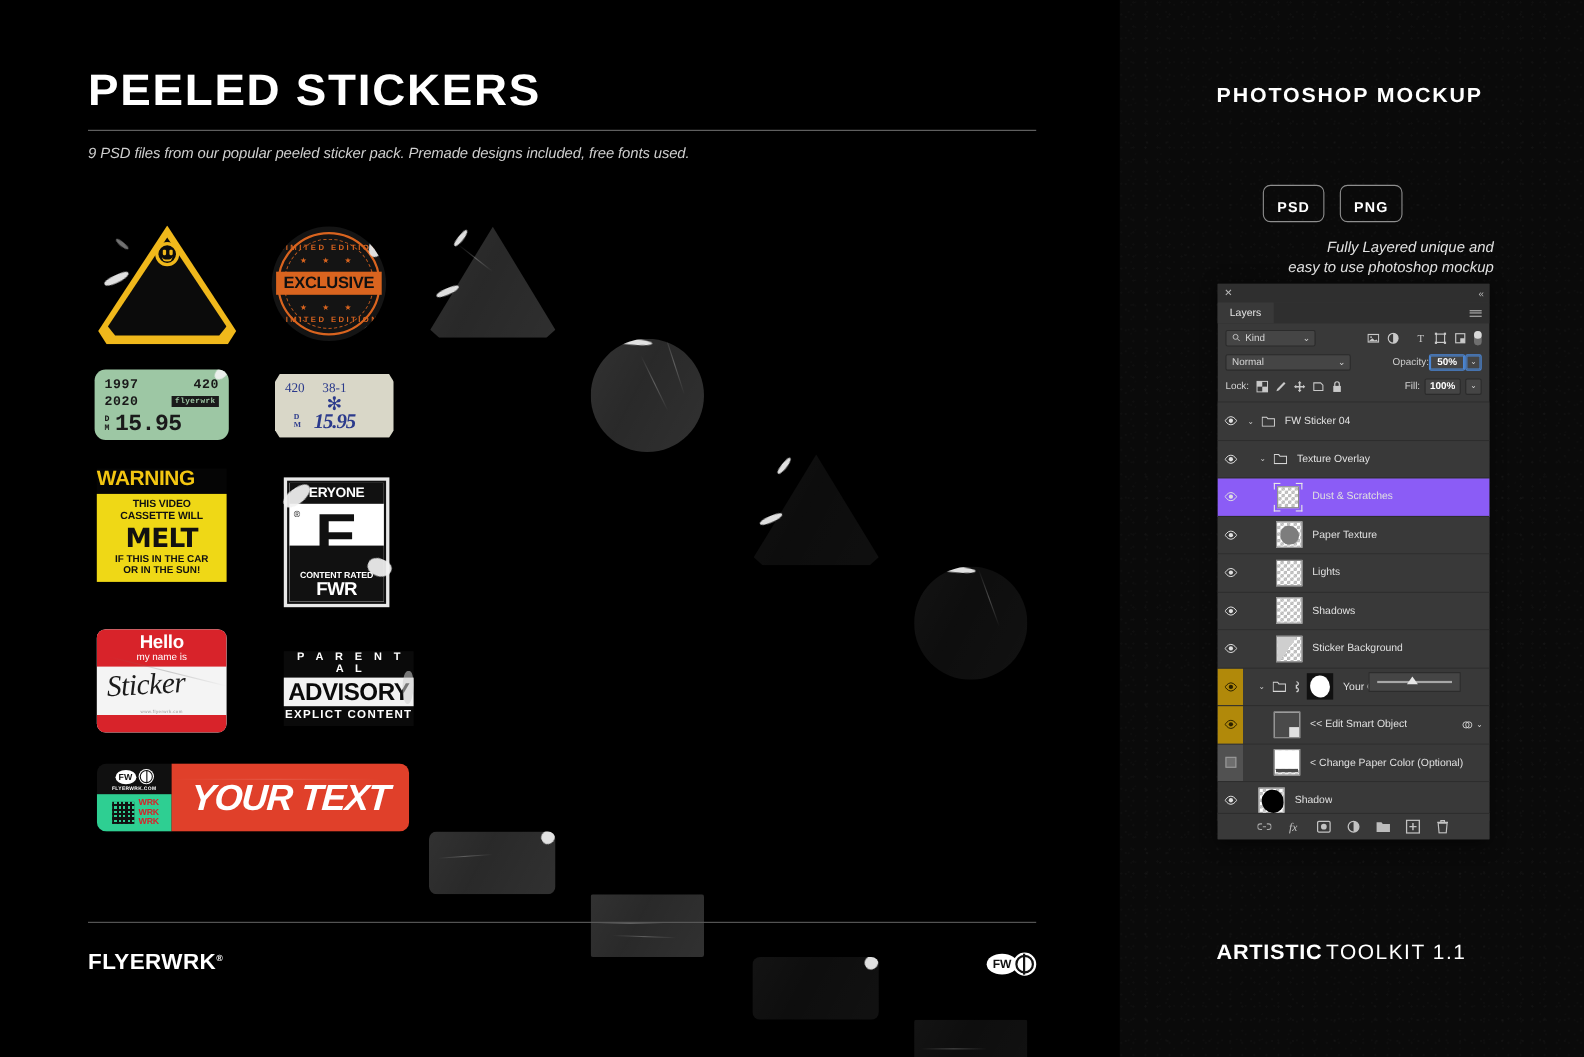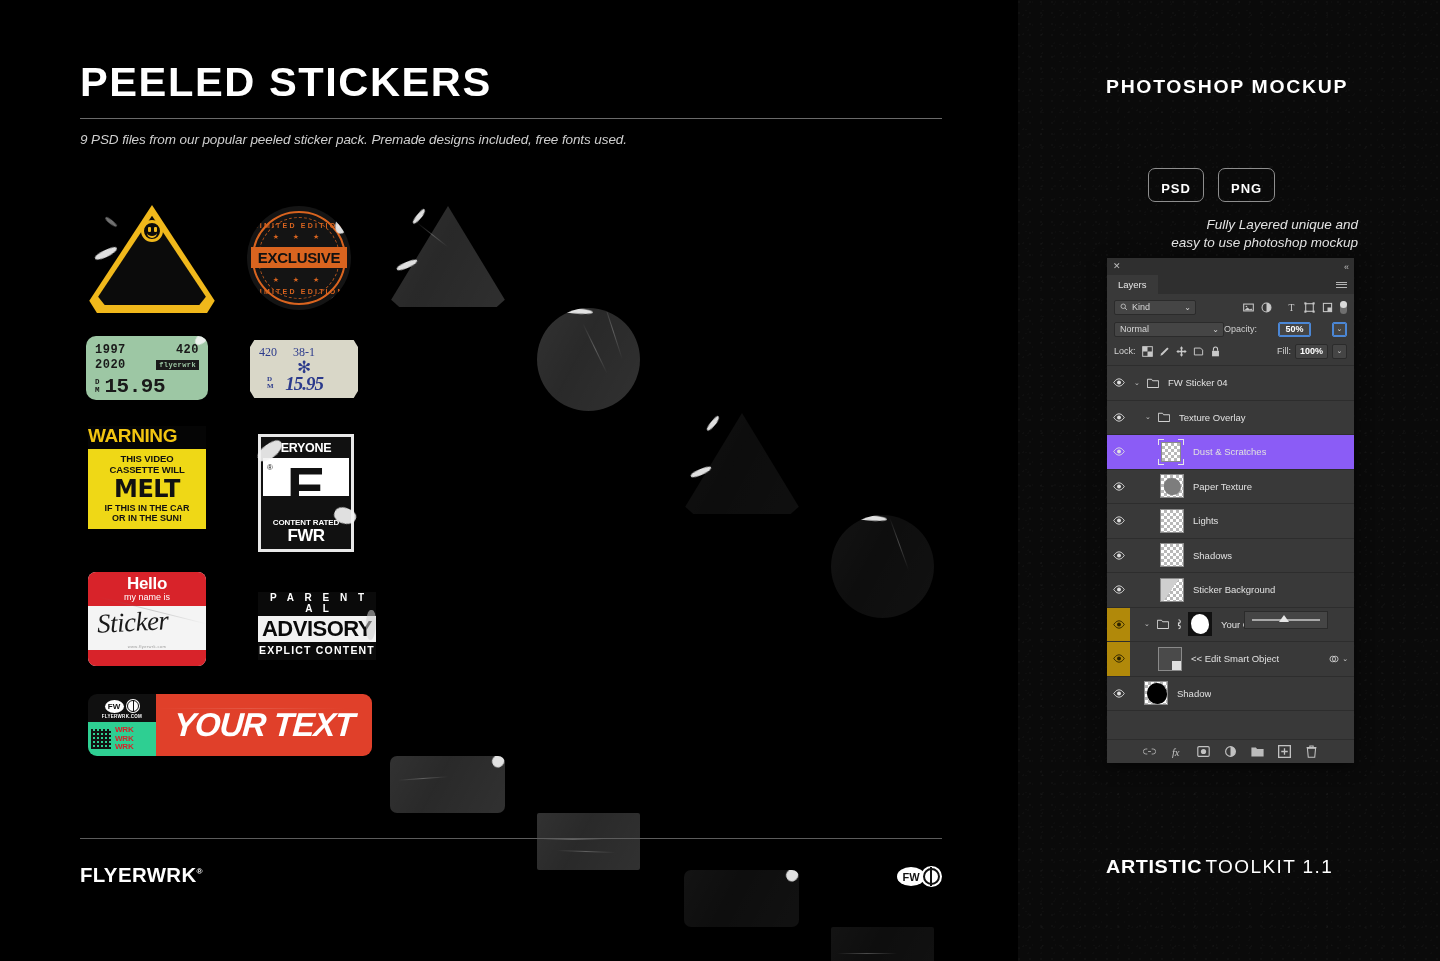--- a/index.html
+++ b/index.html
@@ -173,21 +173,21 @@
 
   
   .ybanner { position:relative; width:284px; height:62px; border-radius:9px; overflow:hidden; display:flex; }
   .yb-left { width:68px; background:#101010; position:relative; }
   .yb-fw { display:flex; align-items:center; justify-content:center; gap:2px; padding-top:5px; }
   .yb-fwlogo { width:19px; height:13px; border-radius:50%; background:#fff; color:#111; font-size:8px; font-weight:900; display:flex; align-items:center; justify-content:center;}
   .yb-globe { width:14px; height:14px; border-radius:50%; background:#fff; position:relative; overflow:hidden;}
   .yb-globe:before { content:''; position:absolute; inset:1px; border-radius:50%; border:1.5px solid #111; }
   .yb-globe:after { content:''; position:absolute; left:50%; top:1px; bottom:1px; width:1.5px; background:#111; }
   .yb-dom { text-align:center; color:#fff; font-size:4.5px; font-weight:700; letter-spacing:.3px; margin-top:1px;}
-  .yb-green { position:absolute; left:0; right:0; bottom:0; height:34px; background:#2ecf92; display:flex; align-items:center; gap:4px; padding-left:3px;}
+  .yb-green { position:absolute; left:0; right:0; bottom:0; height:34px; background:#2ecf92; display:flex; align-items:center; gap:4px; padding-left:14px;}
   .yb-qr { width:20px; height:20px; background:
       repeating-linear-gradient(90deg,#111 0 2px,transparent 2px 4px),
       repeating-linear-gradient(0deg,#111 0 2px,transparent 2px 4px); background-color:#2ecf92; }
   .yb-wrk { color:#d8232a; font-size:8px; font-weight:900; line-height:8.5px; letter-spacing:-.2px;}
   .yb-right { flex:1; background:#e0402a; display:flex; align-items:center; justify-content:center; position:relative; overflow:hidden;}
   .yb-right span { color:#fff; font-size:33px; font-weight:900; font-style:italic; letter-spacing:-1px; transform:skewX(-4deg); }
 
   
   .l-footer-rule { position:absolute; left:80px; top:838px; width:862px; height:1px; background:#5c5c5c; }
   .l-footer { position:absolute; left:80px; top:864px; width:862px; display:flex; justify-content:space-between; align-items:flex-end; }
@@ -255,21 +255,21 @@
   .ps-ico { width:11px; height:11px; display:block; opacity:.92; }
   .ps-pill { width:7px; height:13px; border-radius:4px; background:#6f6f6f; position:relative; }
   .ps-pill:after { content:''; position:absolute; left:0; top:0; width:7px; height:7px; border-radius:50%; background:#d9d9d9; }
 
   .ps-blend { justify-content:space-between; margin-top:2px; }
   .ps-select {
     display:flex; align-items:center; justify-content:space-between; background:#454545;
     border:1px solid #2b2b2b; border-radius:2px; height:15px; padding:0 4px 0 5px; width:114px;
     color:#d6d6d6; font-size:9px;
   }
-  .ps-opa { display:flex; align-items:center; gap:21px; }
+  .ps-opa { display:flex; align-items:center; gap:0; }
   .ps-opa-label { font-size:9px; color:#cfcfcf; }
   .ps-numbox {
     background:#454545; border:1px solid #2b2b2b; border-radius:2px; height:15px;
     min-width:33px; display:flex; align-items:center; justify-content:center;
     color:#fff; font-size:9px; font-weight:700;
   }
   .ps-numbox.active { border-color:#4b87d6; box-shadow:0 0 0 1px #4b87d6 inset; }
   .ps-stepper { width:15px; height:15px; background:#454545; border:1px solid #2b2b2b; border-radius:2px; display:flex; align-items:center; justify-content:center; }
   .ps-stepper.hl { border-color:#4b87d6; box-shadow:0 0 0 1px #4b87d6 inset; }
   .ps-slider-pop {
@@ -827,20 +827,32 @@
           <span class="ps-so-right">
             <svg style="width:10px;height:10px" viewBox="0 0 16 16">
                 <circle cx="6" cy="8" r="4.5" fill="none" stroke="#d6d6d6" stroke-width="1.3"></circle>
                 <circle cx="10" cy="8" r="4.5" fill="none" stroke="#d6d6d6" stroke-width="1.3"></circle>
               </svg>
             <span style="font-size:7px">⌄</span>
           </span>
         </div>
       </div>
 
+      <div class="ps-layer">
+        <div class="ps-eye-col greyed">
+          <div class="ps-checkbox"></div>
+        </div>
+        <div class="ps-layer-body" style="padding-left:28px;">
+          <div class="ps-thumb">
+            <div class="th-paperwhite"></div>
+            <div class="th-paperbar"></div>
+          </div>
+          <span class="ps-name" style="margin-left:4px">&lt; Change Paper Color (Optional)</span>
+        </div>
+      </div>
 
       <div class="ps-layer">
         <div class="ps-eye-col">
           <svg class="eye" viewBox="0 0 16 12">
               <path d="M8 1 C12 1 15 6 15 6 C15 6 12 11 8 11 C4 11 1 6 1 6 C1 6 4 1 8 1 Z" fill="none" stroke="#e0e0e0" stroke-width="1.2"></path>
               <circle cx="8" cy="6" r="2.6" fill="#e0e0e0"></circle>
             </svg>
         </div>
         <div class="ps-layer-body" style="padding-left:14px;">
           <div class="ps-thumb">

